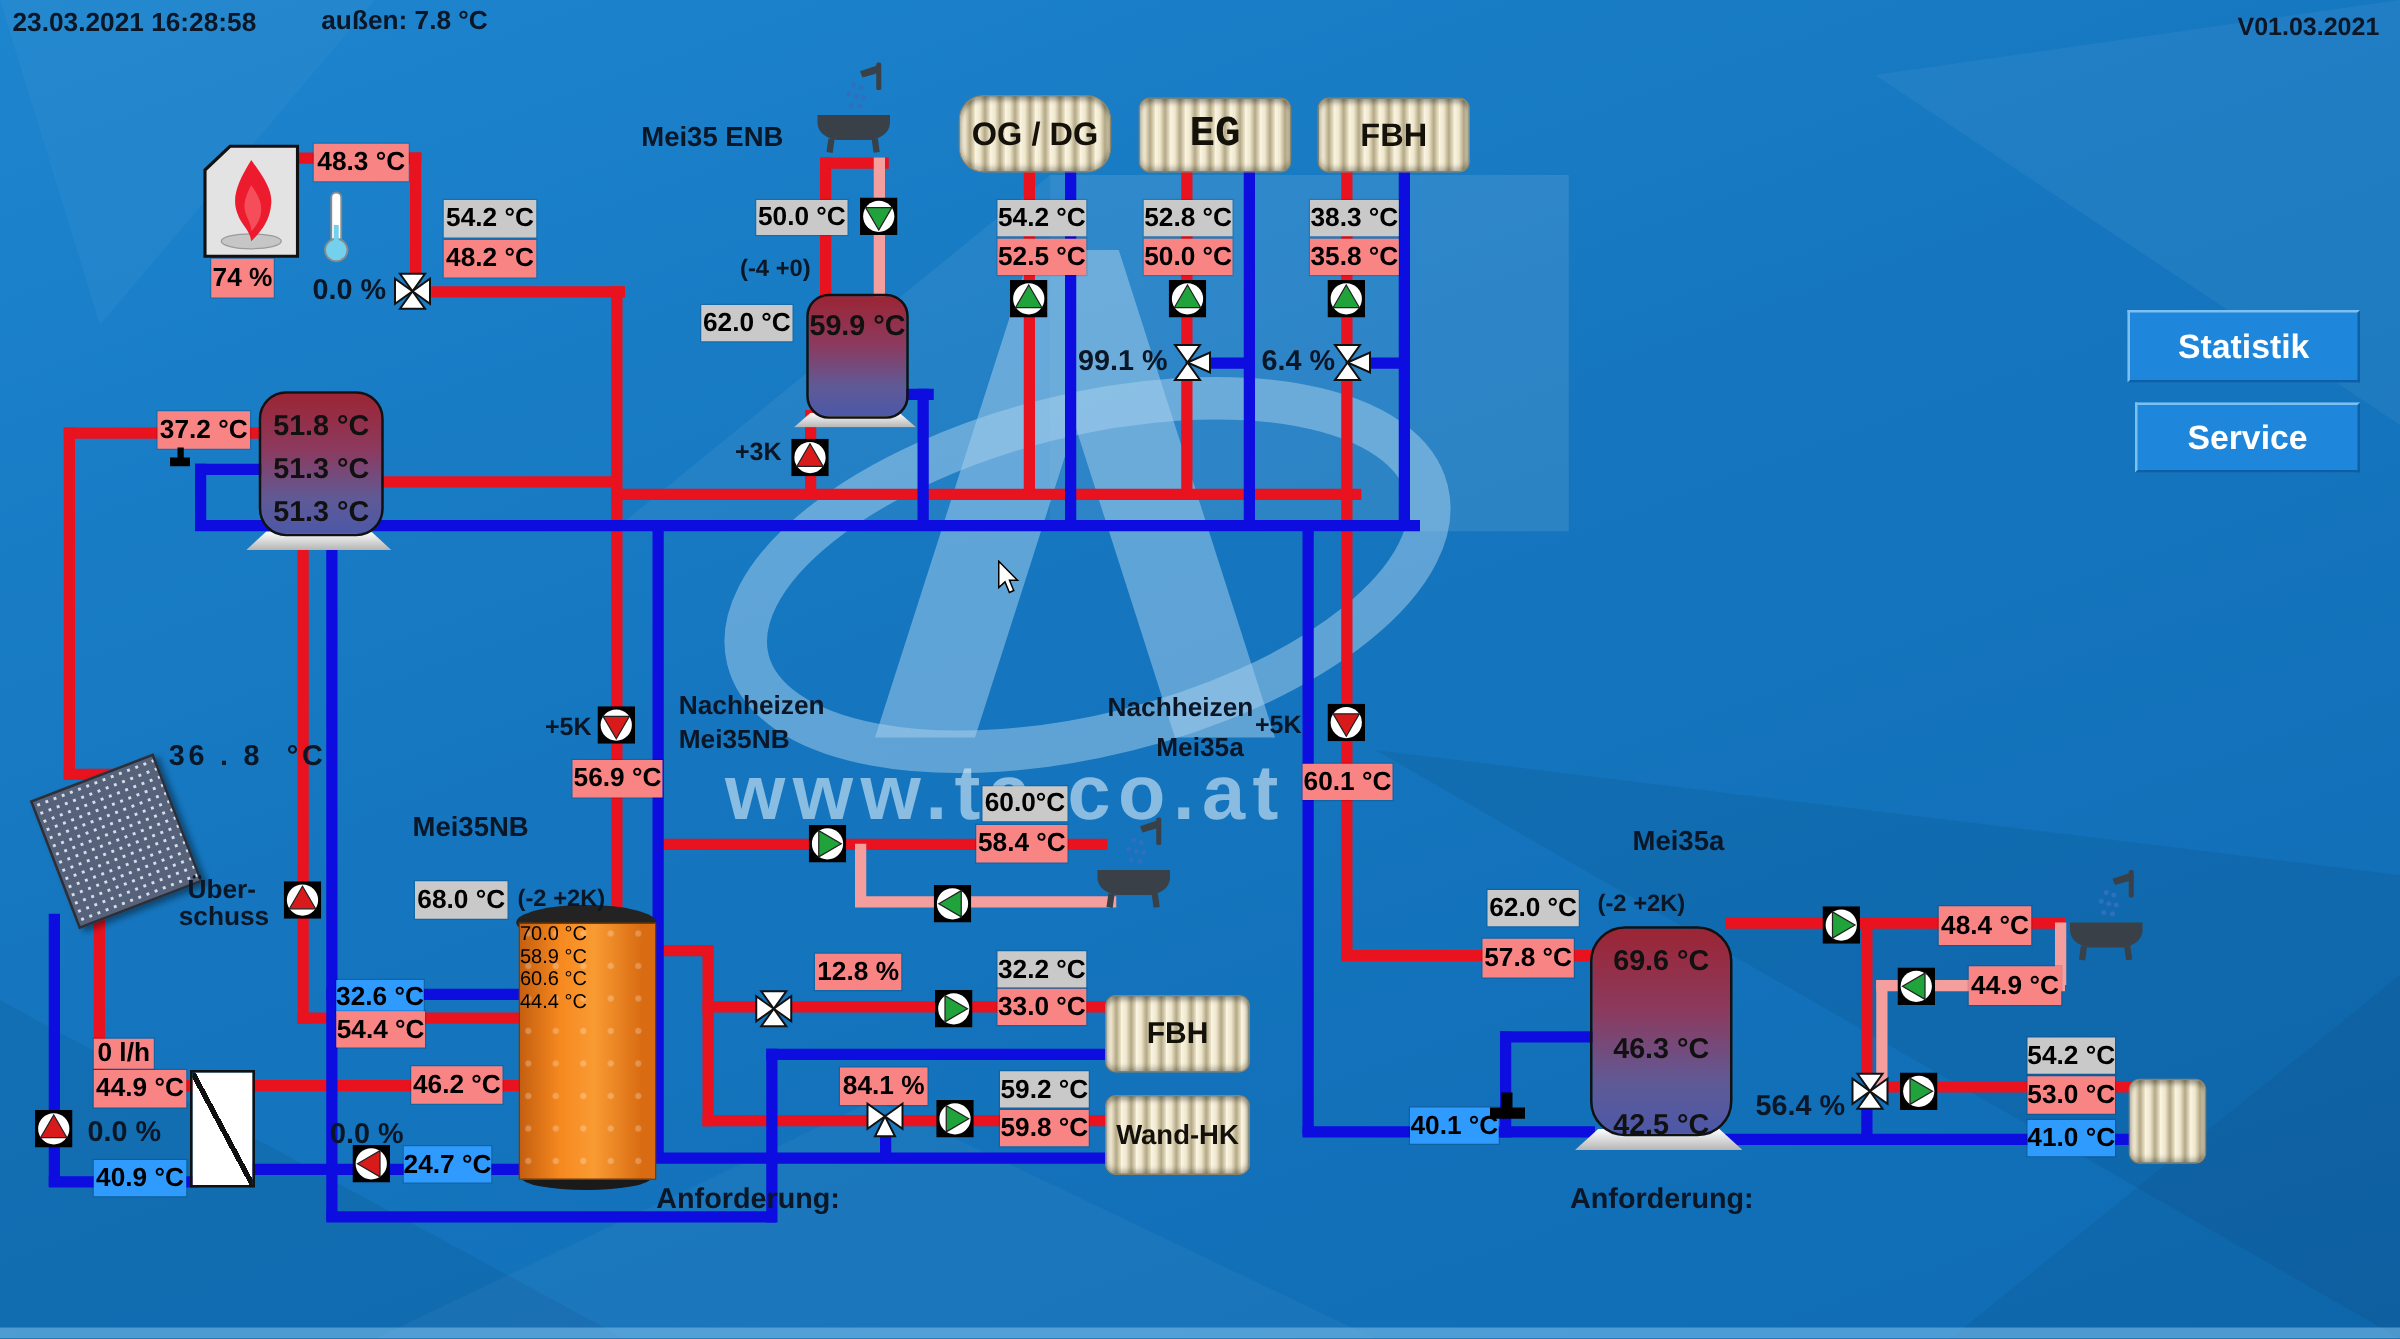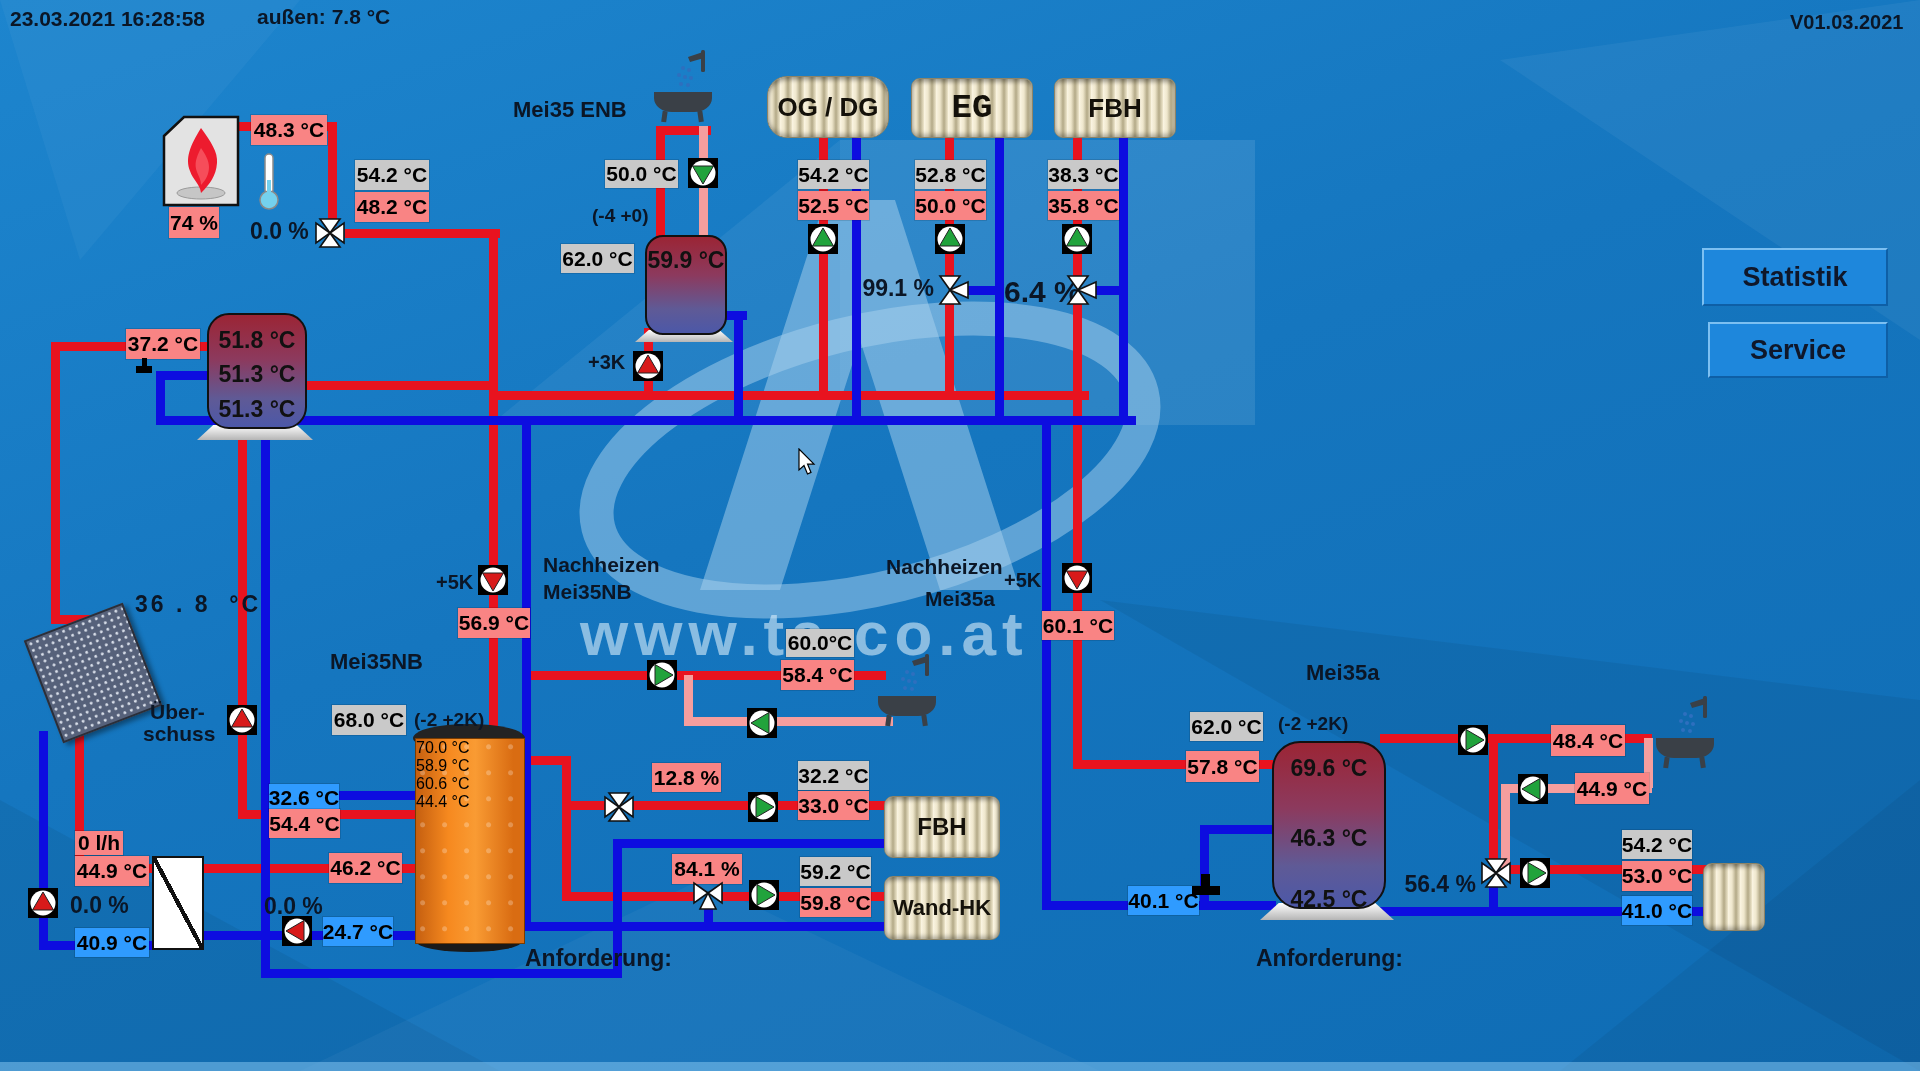--- a/index.html
+++ b/index.html
@@ -23,21 +23,21 @@
     display:flex;align-items:center;justify-content:center;
     box-shadow:inset 0 3px 4px rgba(0,0,0,.35),inset 0 -3px 4px rgba(0,0,0,.25);}
   .rad span{font-weight:600;color:#14110a;}
   .tank{position:absolute;z-index:4;border:2px solid #111;
     background:linear-gradient(#9b2535 0%,#8c3a5e 40%,#5f5a96 75%,#4c58a8 100%);}
   .tank .tt{position:absolute;width:100%;text-align:center;font-weight:700;font-size:23px;color:#111;z-index:5;}
   .tbase{position:absolute;z-index:3;background:linear-gradient(#ffffff,#b5b5b5);
     clip-path:polygon(14% 0,86% 0,100% 100%,0 100%);}
   .btn{position:absolute;z-index:7;background:#1e87dc;border:2px solid #7cc0f2;
     border-right-color:#0e5fa6;border-bottom-color:#0e5fa6;display:flex;align-items:center;
-    justify-content:center;font-size:27px;font-weight:700;color:#0f172a;cursor:pointer;}
+    justify-content:center;font-size:27px;font-weight:700;color:#ffffff;cursor:pointer;}
   .hx{position:absolute;z-index:4;background:linear-gradient(to top right,#fff 47.5%,#111 47.5%,#111 52.5%,#fff 52.5%);
     border:2px solid #111;}
   .sensor{position:absolute;z-index:6;background:#000;}
 </style>
 </head>
 <body>
 
 <div id="stage">
 
   <svg class="abs" style="left:0;top:0;z-index:0" width="1920" height="1071">
@@ -225,21 +225,21 @@
     <div class="lbl g" style="left: 1190px; top: 712px; width: 73px; height: 29px;">62.0 °C</div>
     <div class="lbl r" style="left: 1186px; top: 751px; width: 73px; height: 31px;">57.8 °C</div>
     <div class="lbl b" style="left: 1128px; top: 886px; width: 71px; height: 29px;">40.1 °C</div>
     <div class="lbl r" style="left: 1551px; top: 725px; width: 74px; height: 31px;">48.4 °C</div>
     <div class="lbl r" style="left: 1575px; top: 773px; width: 74px; height: 31px;">44.9 °C</div>
     <div class="lbl g" style="left: 1622px; top: 830px; width: 70px; height: 29px;">54.2 °C</div>
     <div class="lbl r" style="left: 1622px; top: 861px; width: 70px; height: 30px;">53.0 °C</div>
     <div class="lbl b" style="left: 1622px; top: 896px; width: 70px; height: 29px;">41.0 °C</div>
     <div class="txt" style="left: 250px; top: 219px; font-size: 23px; font-weight: 600;">0.0 %</div>
     <div class="txt" style="left: 862px; top: 276px; font-size: 23px; font-weight: 600; width: 72px; text-align: right;">99.1 %</div>
-    <div class="txt" style="left: 1004px; top: 276px; font-size: 30px; font-weight: 600; width: 64px; text-align: right;">6.4 %</div>
+    <div class="txt" style="left: 1004px; top: 276px; font-size: 23px; font-weight: 600; width: 64px; text-align: right;">6.4 %</div>
     <div class="txt" style="left: 513px; top: 98px; font-size: 22px; font-weight: 600;">Mei35 ENB</div>
     <div class="txt" style="left: 592px; top: 206px; font-size: 19px; font-weight: 600;">(-4 +0)</div>
     <div class="txt" style="left: 588px; top: 352px; font-size: 20px; font-weight: 600;">+3K</div>
     <div class="txt" style="left: 436px; top: 572px; font-size: 20px; font-weight: 600;">+5K</div>
     <div class="txt" style="left: 330px; top: 650px; font-size: 22px; font-weight: 600;">Mei35NB</div>
     <div class="txt" style="left: 414px; top: 710px; font-size: 19px; font-weight: 600;">(-2 +2K)</div>
     <div class="txt" style="left: 543px; top: 554px; font-size: 21px; font-weight: 600;">Nachheizen</div>
     <div class="txt" style="left: 543px; top: 581px; font-size: 21px; font-weight: 600;">Mei35NB</div>
     <div class="txt" style="left: 886px; top: 556px; font-size: 21px; font-weight: 600;">Nachheizen</div>
     <div class="txt" style="left: 925px; top: 588px; font-size: 21px; font-weight: 600;">Mei35a</div>

